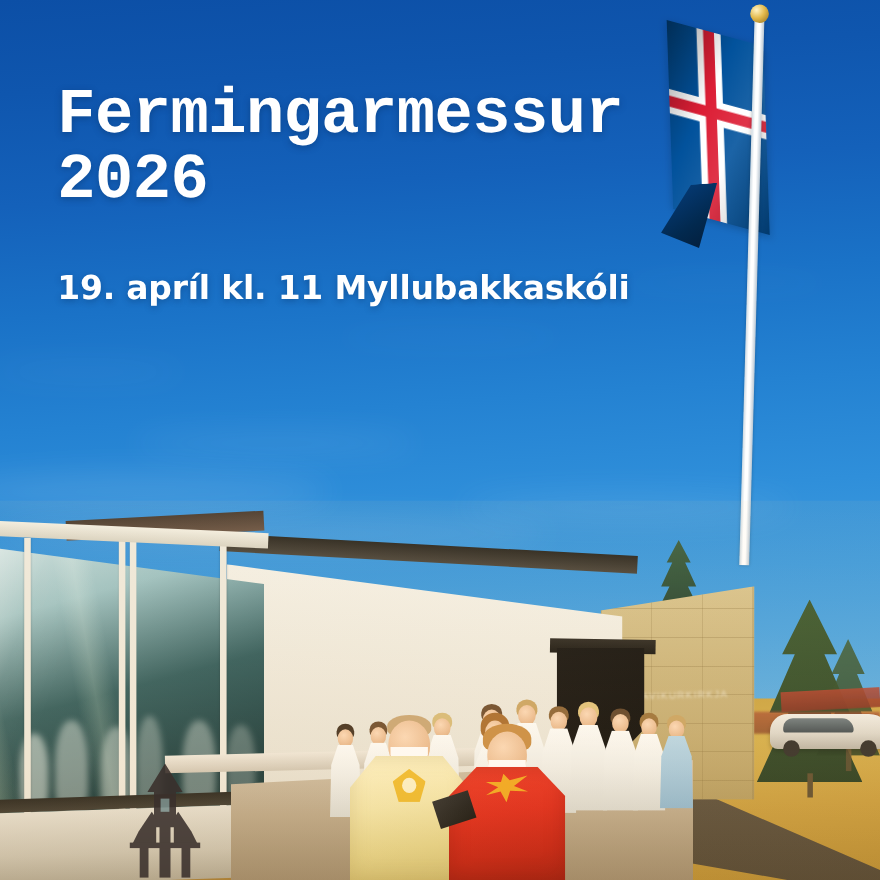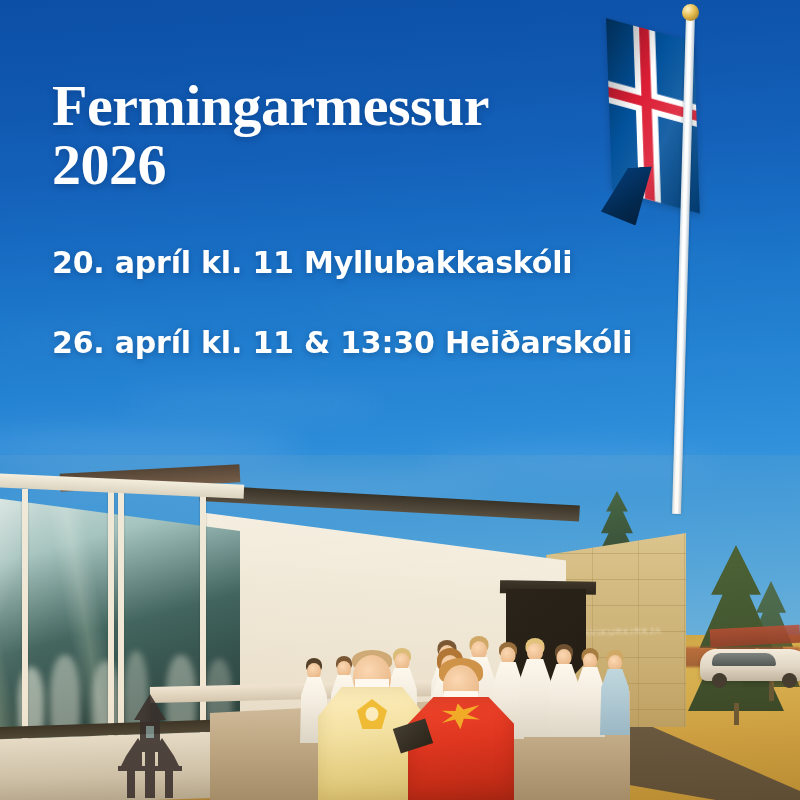--- a/index.html
+++ b/index.html
@@ -78,21 +78,21 @@
     clip-path:polygon(56% 0%,100% 0%,62% 100%,0% 72%);
     transform:rotate(-4deg);
   }
 
   
   .copy{position:absolute;left:0;top:0;width:800px;height:470px;z-index:40;}
   .title{
     position:absolute;left:52px;top:76px;
     width:700px;
     color:#ffffff;
-    font-family:Liberation Serif, serif;
+    font-family:Liberation Mono, monospace;
     font-weight:bold;
     font-size:58px;
     line-height:1.02;
     letter-spacing:-0.5px;
     text-shadow:0 2px 7px rgba(5,40,85,.38);
     white-space:pre-line;
   }
   .lines{position:absolute;left:52px;top:248px;width:720px;}
   .dateline{
     color:#ffffff;
@@ -496,22 +496,21 @@
       <div style="position:absolute;left:396px;top:268px;width:34px;height:26px;background:linear-gradient(150deg,#2a2a2a,#0e0e0e);transform:rotate(-18deg);"></div>
     </div>
 
     <div class="photowarm"></div>
   </div>
 
   <div class="copy">
     <div class="title">Fermingarmessur
 2026</div>
     <div class="lines">
-      <div class="dateline">20. apríl kl. 11 Myllubakkaskóli</div>
-      <div class="dateline">26. apríl kl. 11 &amp; 13:30 Heiðarskóli</div>
+      <div class="dateline">19. apríl kl. 11 Myllubakkaskóli</div>
     </div>
   </div>
 
   <div class="logo">
     <svg viewBox="0 0 76 104" xmlns="http://www.w3.org/2000/svg" aria-hidden="true">
       <g fill="#3a302c">
 
         <path d="M38 0 L54 26 L48 26 L48 58 L28 58 L28 26 L22 26 Z"></path>
 
         <rect x="34" y="32" width="8" height="12" fill="#7b8f8c"></rect>

